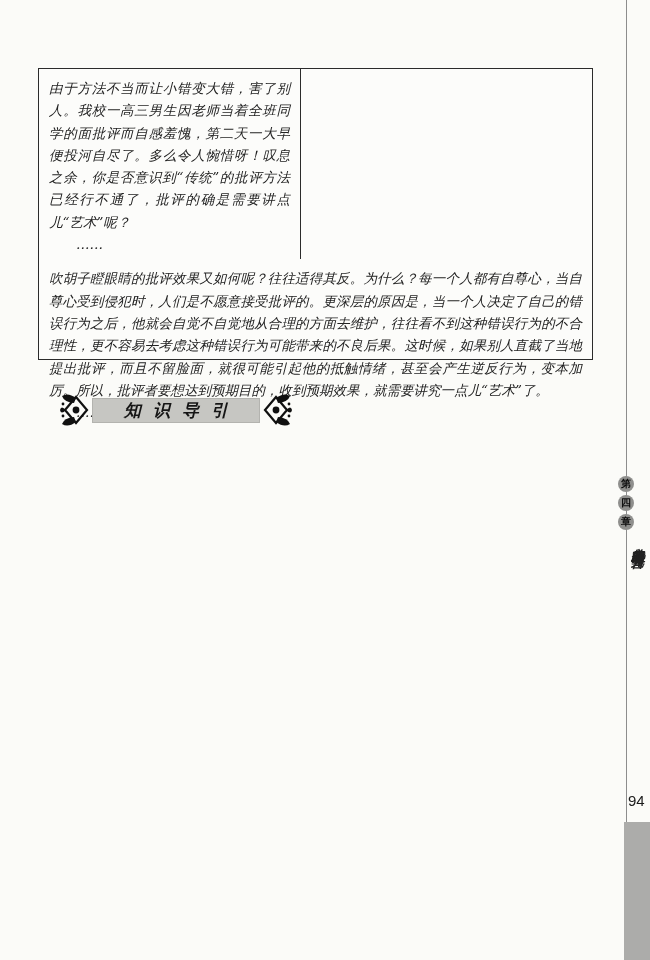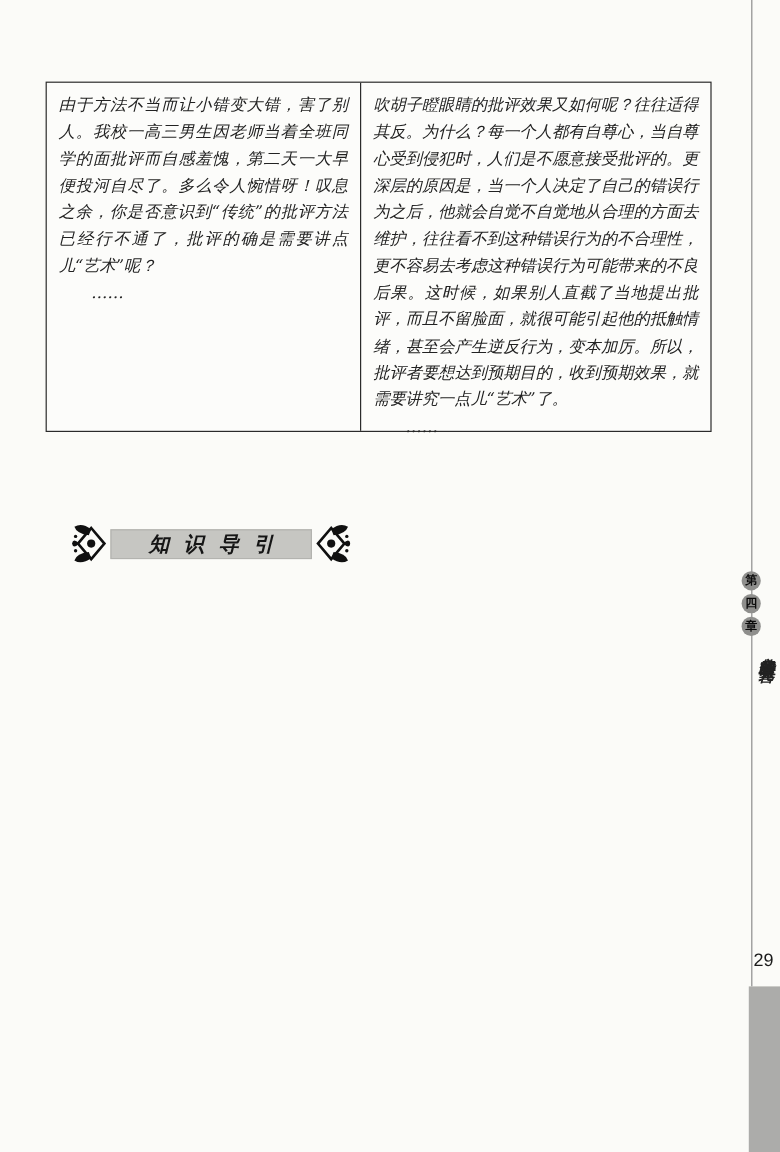--- a/index.html
+++ b/index.html
@@ -12,37 +12,38 @@
     overflow:hidden;
   }
 
   
   .excerpt-box {
     position:absolute; left:38px; top:68px;
     width:555px; height:292px;
     border:1px solid #2b2b2b;
     display:flex;
     background:#fcfcfa;
+    flex-direction:column;
   }
   .excerpt-col {
     padding:8px 10px 4px 10px;
     font-size:13.5px;
     line-height:22.3px;
     text-align:justify;
     font-style:italic;           
     color:#222;
   }
   .excerpt-col.left  { width:262px; border-right:1px solid #2b2b2b; }
   .excerpt-col.right { flex:1; }
   .ellipsis-line { text-indent:2em; font-style:italic; }
 
   
   .banner {
     position:absolute; left:60px; top:392px;
-    display:flex; align-items:center;margin-top:43px;
+    display:flex; align-items:center;
   }
   .banner .ornament { width:32px; height:36px; flex:none; }
   .banner .ornament.right { transform:scaleX(-1); }
   .banner .bar {
     width:168px; height:25px;
     background:#c6c6c2;
     box-shadow:0 0 0 1px #b3b3af inset;
     display:flex; align-items:center; justify-content:center;
     font-size:17px; font-weight:bold; font-style:italic;
     letter-spacing:12px; padding-left:12px;
@@ -134,14 +135,14 @@
 </div>
 
 <div class="sidebar-line"></div>
 <div class="chapter-badges">
   <div class="chapter-badge">第</div>
   <div class="chapter-badge">四</div>
   <div class="chapter-badge">章</div>
 </div>
 <div class="chapter-title-vertical">文章的修改与完善</div>
 
-<div class="page-number">29</div>
+<div class="page-number">94</div>
 <div class="corner-tab"></div>
 
 </body></html>

